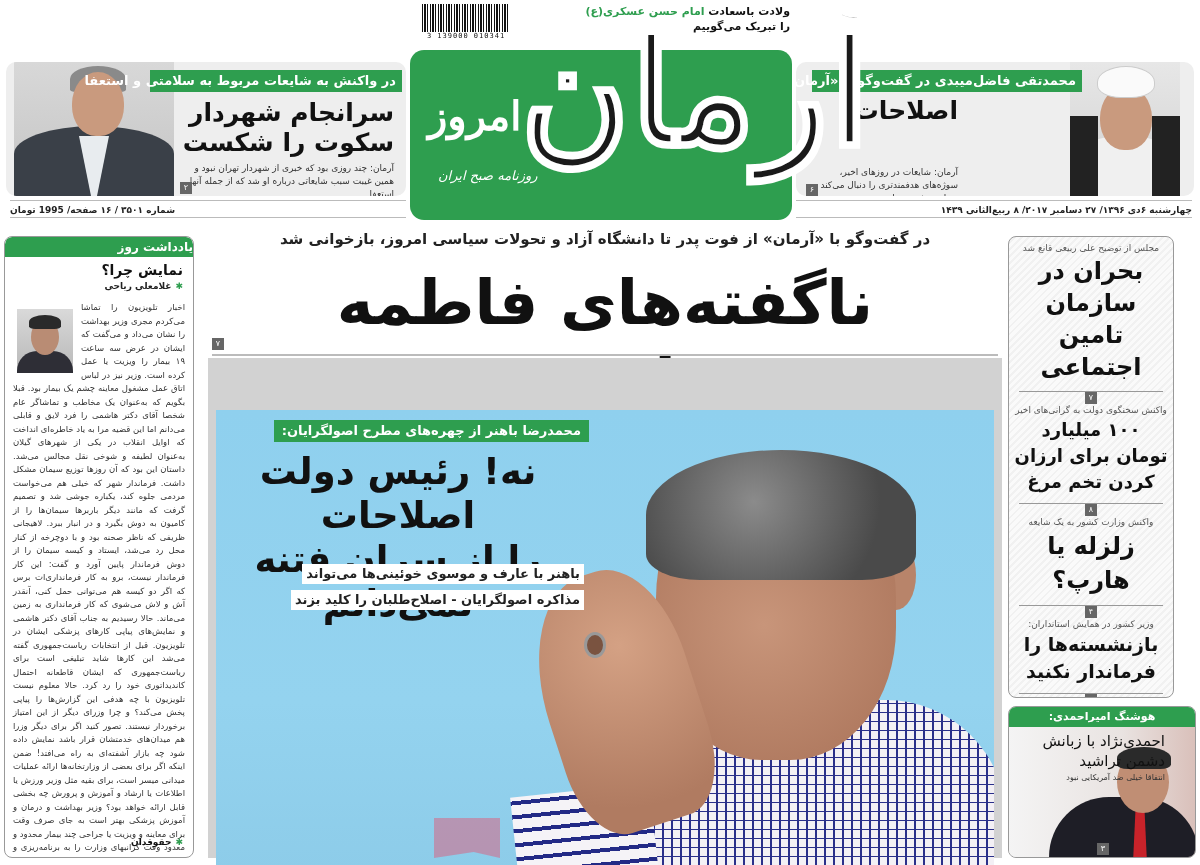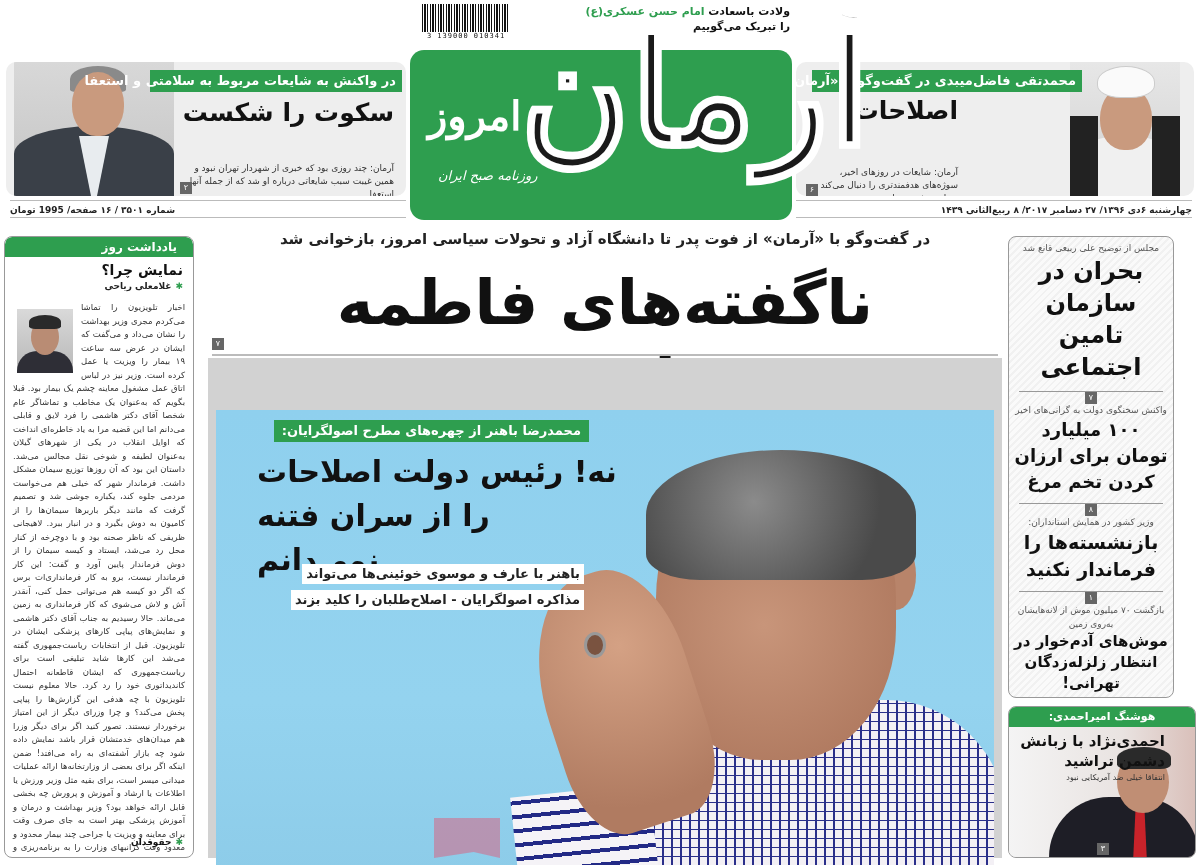--- a/index.html
+++ b/index.html
@@ -44,40 +44,40 @@
   .logo-sub { position: absolute; left: 428px; top: 92px; font-family: "DejaVu Serif", serif; font-weight: bold; font-size: 40px; color: #fff; line-height: 48px; }
   .logo-tag { position: absolute; left: 438px; top: 168px; font-size: 13px; color: #fff; font-style: italic; }
   .occasion { position: absolute; right: 410px; top: 4px; text-align: right; font-size: 11px; font-weight: bold; line-height: 15px; color: #111; }
   .occasion .hl { color: #2e9e4f; }
   .barcode { position: absolute; left: 422px; top: 4px; width: 88px; height: 38px; direction: ltr; }
   .barcode .bars { height: 28px; background: repeating-linear-gradient(90deg,#111 0,#111 1px,#fff 1px,#fff 2px,#111 2px,#111 4px,#fff 4px,#fff 5px,#111 5px,#111 6px,#fff 6px,#fff 8px); }
   .barcode .num { font-size: 7px; line-height: 9px; text-align: center; letter-spacing: 1px; font-family: "DejaVu Sans Mono", monospace; color: #111; }
 
   
   .editorial { position: absolute; left: 4px; top: 236px; width: 190px; height: 622px; border: 1px solid #999; border-radius: 8px; background: #fff; overflow: hidden; }
-  .editorial .band { height: 20px; background: #2e9e4f; color: #fff; font-size: 12px; font-weight: bold; line-height: 20px; padding-right: 16px; border-radius: 7px 7px 0 0; }
+  .editorial .band { height: 20px; background: #2e9e4f; color: #fff; font-size: 12px; font-weight: bold; line-height: 20px; padding-right: 0; border-radius: 7px 7px 0 0; }
   .editorial .title { text-align: right; padding: 4px 10px 0 10px; font-size: 14px; font-weight: bold; line-height: 18px; }
   .editorial .author { text-align: right; padding: 2px 10px 4px 10px; font-size: 9px; font-weight: bold; color: #222; }
   .editorial .author .star { color: #2e9e4f; margin-left: 4px; }
   .editorial .portrait { position: absolute; left: 12px; top: 72px; width: 56px; height: 64px; background: linear-gradient(180deg,#d9d9d9,#b8b8b8); overflow: hidden; }
   .editorial .text { padding: 6px 8px 0 8px; font-size: 8.5px; line-height: 13.5px; color: #333; text-align: justify; }
   .editorial .text .float { float: left; width: 62px; height: 68px; margin-right: 6px; }
   .editorial .sig { position: absolute; right: 10px; bottom: 10px; font-size: 9px; font-weight: bold; }
   .editorial .sig .star { color: #2e9e4f; margin-left: 4px; }
 
   
   .super-kicker { position: absolute; left: 212px; width: 786px; top: 230px; text-align: center; font-size: 15px; font-weight: bold; color: #222; }
   .main-headline { position: absolute; left: 212px; width: 786px; top: 264px; text-align: center; font-size: 62px; font-weight: bold; line-height: 78px; color: #111; letter-spacing: -1px; }
   .main-page-no { position: absolute; left: 212px; top: 338px; width: 12px; height: 12px; background: #666; color: #fff; font-size: 8px; line-height: 12px; text-align: center; }
   .main-rule { position: absolute; left: 212px; width: 786px; top: 354px; height: 2px; background: #bbb; }
 
   .hero { position: absolute; left: 208px; top: 358px; width: 794px; height: 500px; background: #d2d2d2; }
   .hero-inner { position: absolute; left: 8px; top: 6px; width: 778px; height: 486px; background: linear-gradient(180deg,#8fd0ee 0%,#94d3ef 60%,#8ccbe8 100%); overflow: hidden; margin-top: 46px; }
   .hero .kicker { position: absolute; right: 405px; top: 10px; height: 22px; background: #2e9e4f; color: #fff; font-size: 13px; font-weight: bold; line-height: 22px; padding: 0 8px; white-space: nowrap; }
-  .hero .headline { position: absolute; right: 377px; top: 40px; width: 360px; font-size: 30px; font-weight: bold; line-height: 44px; color: #111; text-align: left; }
+  .hero .headline { position: absolute; right: 416px; top: 40px; width: 360px; font-size: 37px; font-weight: bold; line-height: 44px; color: #111; text-align: center; }
   .hero .subline { position: absolute; right: 410px; background: #fff; font-size: 13px; font-weight: bold; line-height: 20px; padding: 0 4px; color: #222; white-space: nowrap; }
   .hero .sub1 { top: 154px; }
   .hero .sub2 { top: 180px; }
   .hero .credit { position: absolute; right: 8px; bottom: 8px; background: #fff; border: 1px solid #aaa; font-size: 7px; padding: 1px 4px; color: #222; }
   .hero .page-no { position: absolute; left: 4px; bottom: 6px; width: 12px; height: 12px; background: #666; color: #fff; font-size: 8px; line-height: 12px; text-align: center; }
 
   
   .man { position: absolute; left: 330px; top: 0; width: 460px; height: 486px; }
   .man .shirt-body { position: absolute; left: 80px; top: 290px; width: 380px; height: 220px; border-radius: 120px 120px 0 0; background:
       repeating-linear-gradient(90deg, #2a2f8a 0 2px, transparent 2px 9px),
@@ -99,21 +99,21 @@
   .story .sep::before { content: ""; position: absolute; left: 0; right: 0; top: 6px; height: 1px; background: #999; }
   .story .sep span { position: relative; display: inline-block; width: 12px; height: 12px; background: #666; color: #fff; font-size: 8px; line-height: 12px; }
   .s1 .hd { font-size: 24px; line-height: 32px; }
   .s2 .hd { font-size: 18px; line-height: 26px; }
   .s3 .hd { font-size: 24px; line-height: 34px; }
   .s4 .hd { font-size: 19px; line-height: 27px; }
   .s5 .hd { font-size: 15px; line-height: 21px; }
 
   .ahmadi { position: absolute; left: 1008px; top: 706px; width: 188px; height: 152px; border: 1px solid #999; border-radius: 8px; overflow: hidden; background: #ececec; }
   .ahmadi .band { height: 20px; background: #2e9e4f; color: #fff; font-size: 11px; font-weight: bold; line-height: 20px; text-align: center; }
-  .ahmadi .hd { position: absolute; right: 30px; top: 24px; font-size: 15px; font-weight: bold; line-height: 20px; text-align: right; z-index: 2; }
+  .ahmadi .hd { position: absolute; right: 30px; top: 24px; font-size: 15px; font-weight: normal; line-height: 20px; text-align: right; z-index: 2; }
   .ahmadi .sub { position: absolute; right: 30px; top: 66px; font-size: 8px; color: #333; z-index: 2; }
   .ahmadi .pic { position: absolute; left: 0; top: 20px; width: 188px; height: 132px; background: linear-gradient(90deg,#f4f4f4 0%,#e9e3e1 60%,#d9bfb9 100%); }
   .ahmadi .pic .jacket { position: absolute; left: 40px; top: 70px; width: 150px; height: 80px; background: #1e1e26; border-radius: 60px 60px 0 0; }
   .ahmadi .pic .tie { position: absolute; left: 124px; top: 76px; width: 14px; height: 60px; background: #c8232a; clip-path: polygon(20% 0,80% 0,100% 100%,0 100%); }
   .ahmadi .pic .hd2 { position: absolute; left: 108px; top: 24px; width: 52px; height: 62px; border-radius: 50%; background: #c08e74; }
   .ahmadi .pic .hair2 { position: absolute; left: 108px; top: 20px; width: 54px; height: 22px; border-radius: 50% 50% 20% 20%; background: #2a2a2a; }
   .ahmadi .page-no { position: absolute; left: 88px; bottom: 2px; width: 12px; height: 12px; background: #666; color: #fff; font-size: 8px; line-height: 12px; text-align: center; z-index: 2; }
 
   .watermark { position: absolute; left: 434px; top: 818px; width: 66px; height: 40px; background: rgba(230,80,110,0.45); clip-path: polygon(0 0,100% 0,100% 100%,60% 85%,0 100%); }
 </style>
@@ -122,20 +122,21 @@
 
 <div class="teaser teaser-left">
   <div class="photo photo-najafi">
     <div class="suit"></div>
     <div class="shirt"></div>
     <div class="hair" style="left:56px;top:4px;"></div>
     <div class="head" style="left:58px;top:10px;"></div>
   </div>
   <div class="kicker">در واکنش به شایعات مربوط به سلامتی و استعفا</div>
   <div class="headline">
+    <div>سرانجام شهردار</div>
     <div>سکوت را شکست</div>
   </div>
   <div class="body">آرمان: چند روزی بود که خبری از شهردار تهران نبود و همین غیبت سبب شایعاتی درباره او شد که از جمله آنها استعفا...</div>
   <div class="page-no">۲</div>
 </div>
 
 <div class="teaser teaser-right">
   <div class="photo photo-fazel">
     <div class="robe"></div>
     <div class="cloak" style="left:0;"></div>
@@ -218,20 +219,25 @@
   <div class="story s1">
     <div class="kick">مجلس از توضیح علی ربیعی قانع شد</div>
     <div class="hd">بحران در سازمان تامین اجتماعی</div>
     <div class="sep"><span>۷</span></div>
   </div>
   <div class="story s2">
     <div class="kick">واکنش سخنگوی دولت به گرانی‌های اخیر</div>
     <div class="hd">۱۰۰ میلیارد تومان برای ارزان کردن تخم مرغ</div>
     <div class="sep"><span>۸</span></div>
   </div>
+  <div class="story s3">
+    <div class="kick">واکنش وزارت کشور به یک شایعه</div>
+    <div class="hd">زلزله یا هارپ؟</div>
+    <div class="sep"><span>۴</span></div>
+  </div>
   <div class="story s4">
     <div class="kick">وزیر کشور در همایش استانداران:</div>
     <div class="hd">بازنشسته‌ها را فرماندار نکنید</div>
     <div class="sep"><span>۱</span></div>
   </div>
   <div class="story s5">
     <div class="kick">بازگشت ۷۰ میلیون موش از لانه‌هایشان به‌روی زمین</div>
     <div class="hd">موش‌های آدم‌خوار در انتظار زلزله‌زدگان تهرانی!</div>
 
   </div>

